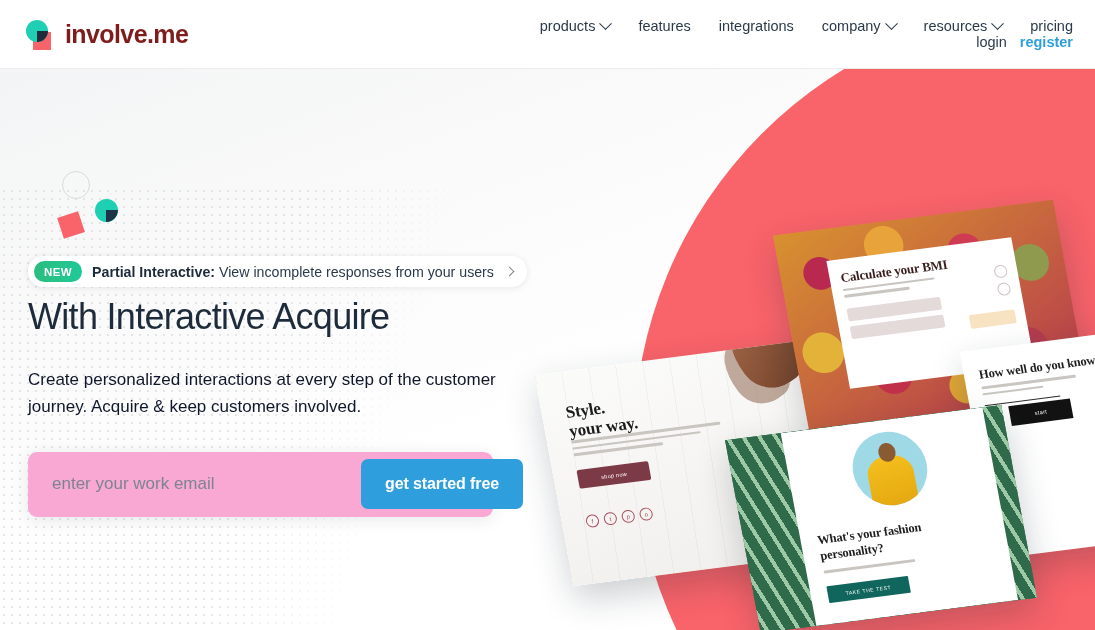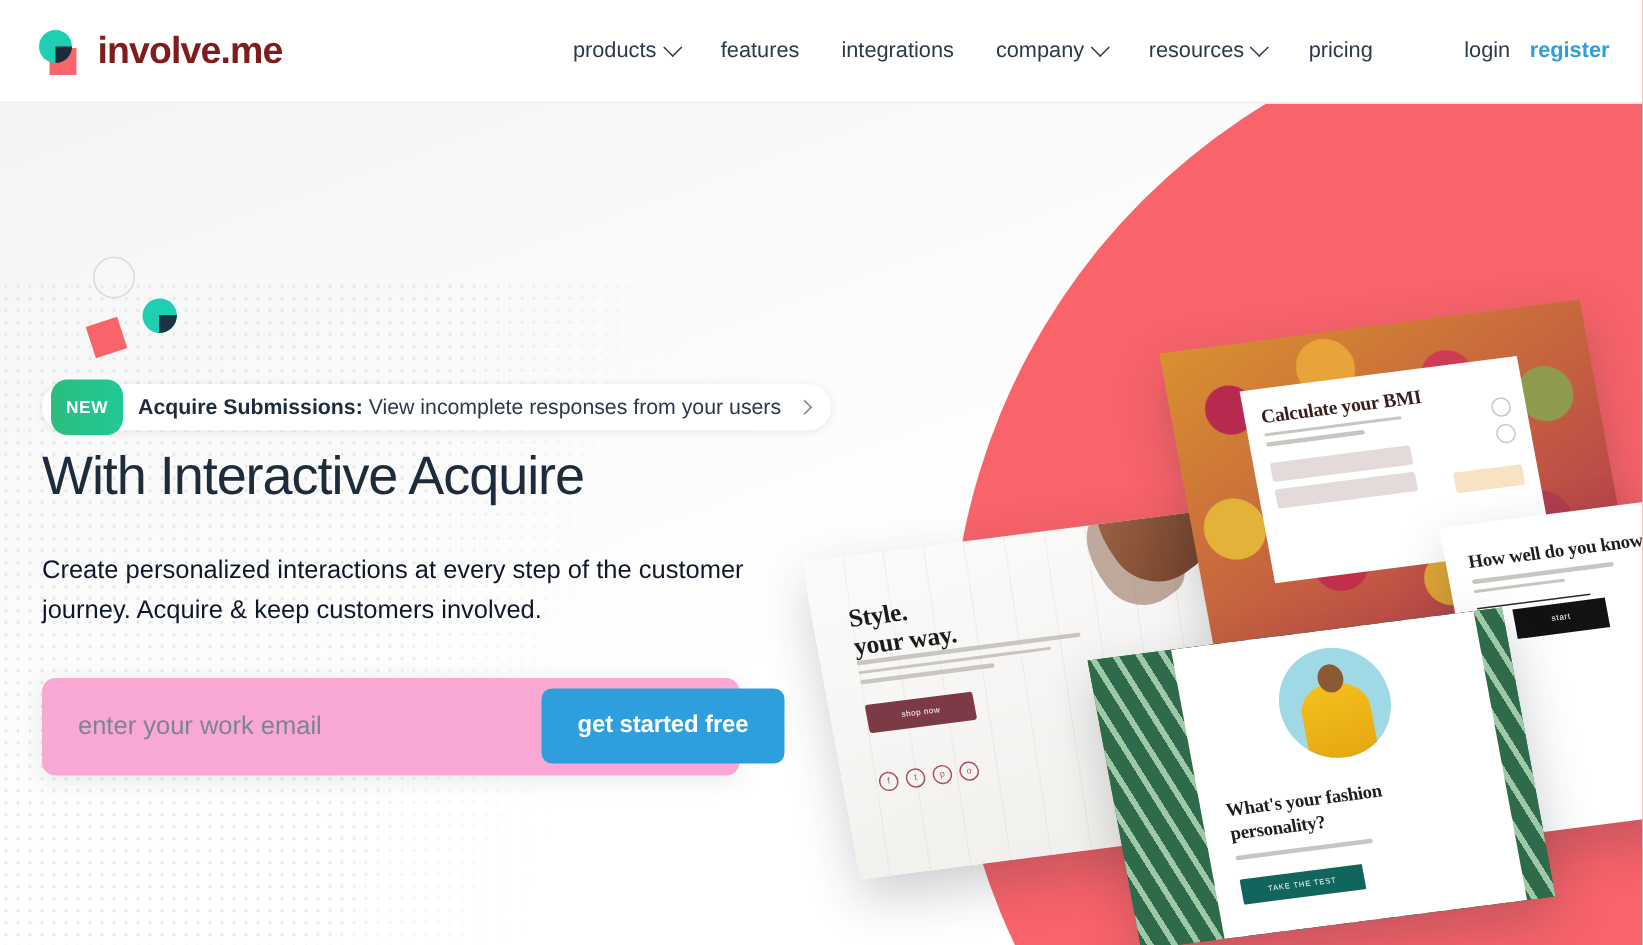--- a/index.html
+++ b/index.html
@@ -34,21 +34,21 @@
     position:absolute; left:13px; top:12px;
     width:11px; height:11px;
     background:#1d2b3a;
     border-bottom-right-radius:11px;
   }
   .brand-name {
     font-size:25px; font-weight:bold; letter-spacing:-0.6px;
     color:#7f1d1d;
   }
 
-  .nav { display:flex; align-items:flex-end; margin-left:auto; }
+  .nav { display:flex; align-items:flex-end; margin-left:auto;flex-direction:column; }
   .nav-main { display:flex; align-items:center; gap:28px; }
   .nav-item {
     display:flex; align-items:center; gap:6px;
     font-size:14.5px; color:#2b3a4a; cursor:pointer;
     white-space:nowrap;
   }
   .chev {
     width:9px; height:9px; display:inline-block;
     border-right:1.8px solid #2b3a4a;
     border-bottom:1.8px solid #2b3a4a;
@@ -117,21 +117,21 @@
 
   .announce {
     display:inline-flex; align-items:center;
     height:31px; padding:0 14px 0 6px;
     background:#ffffff; border-radius:16px;
     box-shadow:0 1px 6px rgba(30,40,60,.10);
     gap:10px; cursor:pointer; margin-top:59px;
   }
   .badge-new {
     display:inline-flex; align-items:center; justify-content:center;
-    height:37px; padding:0 10px; border-radius:11px;
+    height:21px; padding:0 10px; border-radius:11px;
     background:linear-gradient(95deg,#2bbd7e,#20c997);
     color:#fff; font-size:11.5px; font-weight:bold; letter-spacing:.4px;
   }
   .announce-text { font-size:14.2px; color:#2b3a4a; white-space:nowrap; }
   .announce-text b { font-weight:bold; color:#1d2b3a; }
   .chev-r {
     width:7px; height:7px; display:inline-block; margin-left:2px;
     border-right:1.7px solid #7b8794;
     border-top:1.7px solid #7b8794;
     transform:rotate(45deg);
@@ -478,21 +478,21 @@
         </div>
         <div class="fash-btn">TAKE THE TEST</div>
       </div>
     </div>
   </div>
 
   <div class="copy">
 
     <div class="announce">
       <span class="badge-new">NEW</span>
-      <span class="announce-text"><b>Acquire Submissions:</b> <span>View incomplete responses from your users</span></span>
+      <span class="announce-text"><b>Partial Interactive:</b> <span>View incomplete responses from your users</span></span>
       <i class="chev-r"></i>
     </div>
 
     <div class="h1-sub">With Interactive Acquire</div>
 
     <p class="lead">Create personalized interactions at every step of the customer journey. Acquire &amp; keep customers involved.</p>
 
     <div class="signup">
       <input class="email-input" type="text" placeholder="enter your work email" style="">
       <button class="cta">get started free</button>

